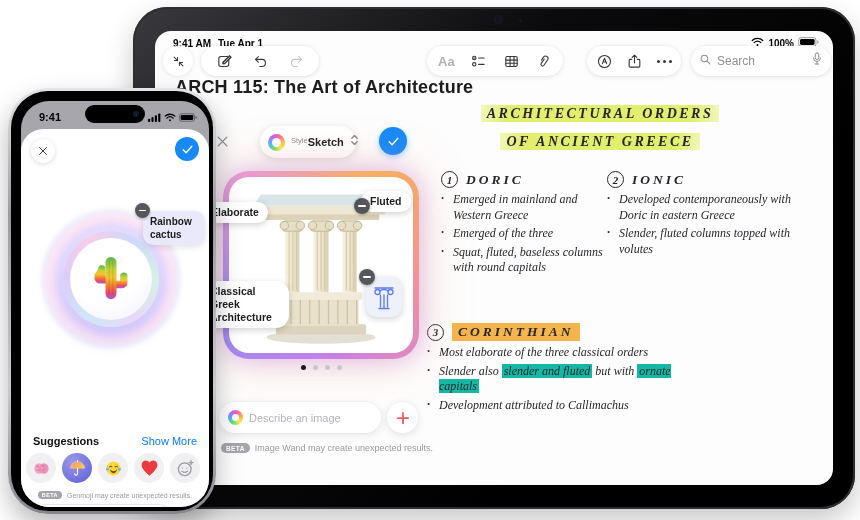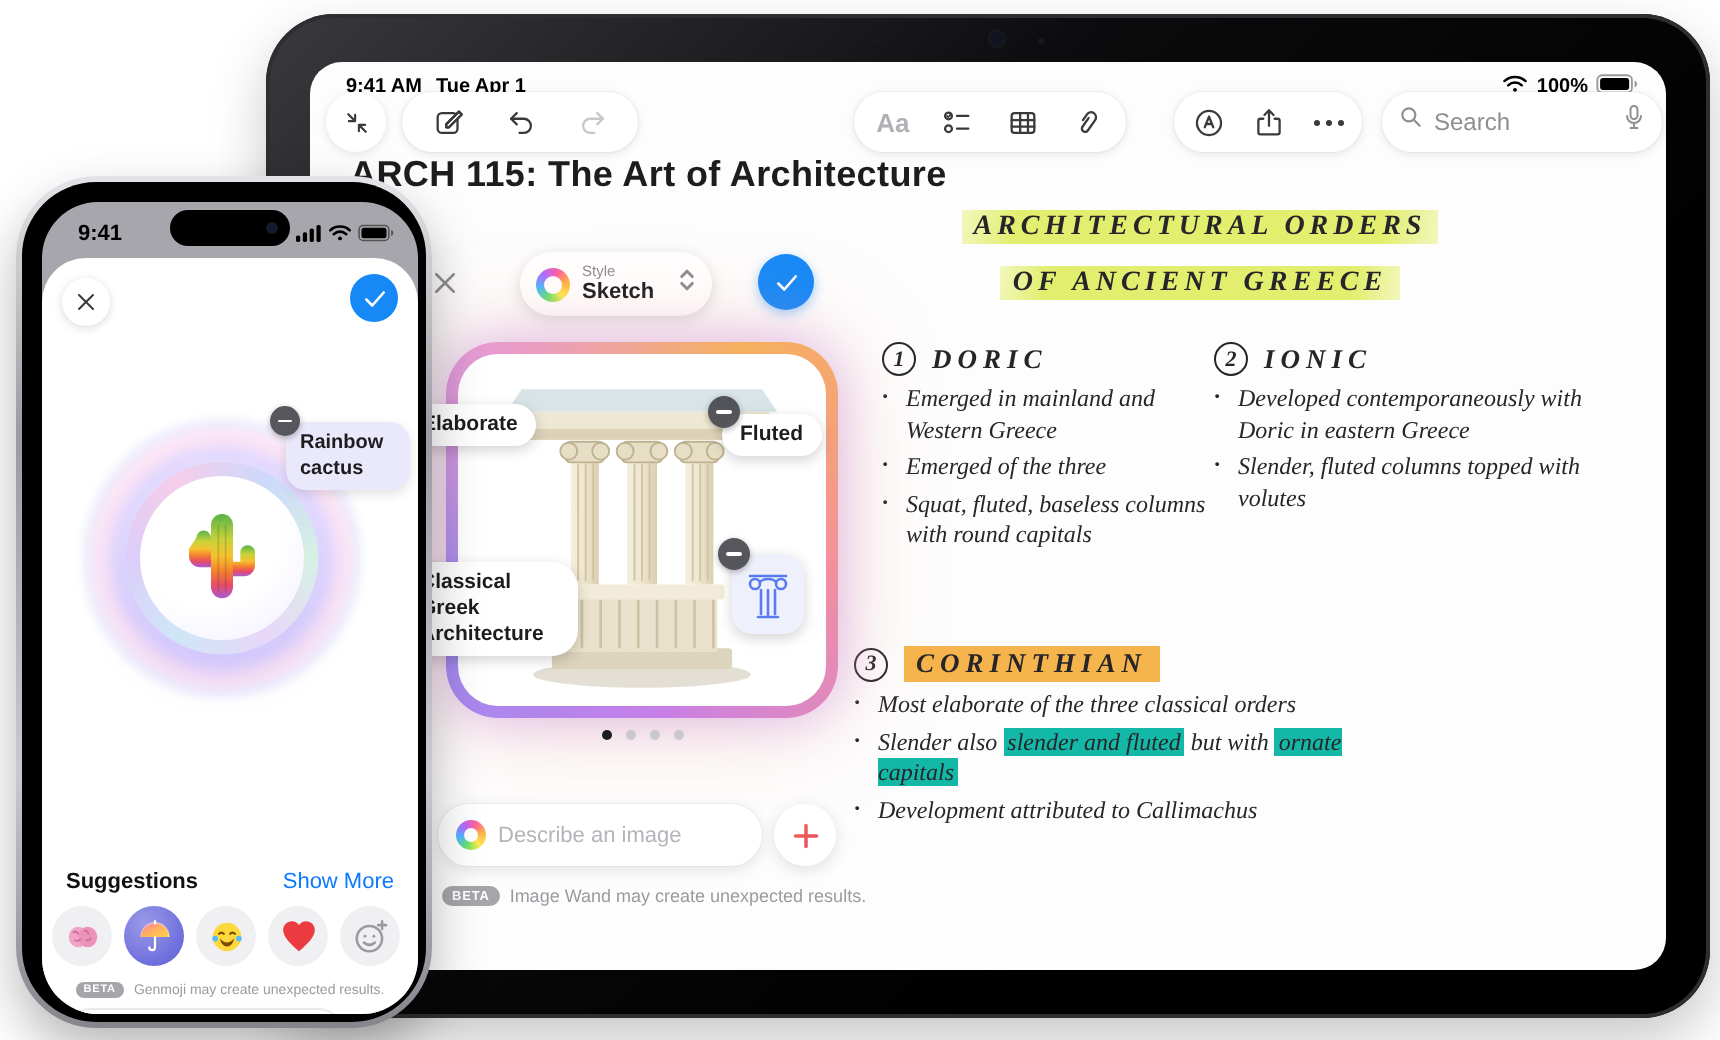--- a/index.html
+++ b/index.html
@@ -54,21 +54,21 @@
   .sec { position:absolute; }
 
   
   .iw-close { position:absolute; left:56px; top:99px; width:22px; height:22px; display:flex; align-items:center; justify-content:center; }
   .iw-close svg { width:15px; height:15px; stroke:#8e8e93; stroke-width:2; fill:none; stroke-linecap:round; }
   .style-pill { position:absolute; left:105px; top:95px; width:96px; height:32px; background:#fff; border-radius:16px;
     box-shadow:0 2px 8px rgba(0,0,0,.14); display:flex; align-items:center; padding:0 8px; gap:6px; }
   .swirl { width:17px; height:17px; border-radius:50%; position:relative; flex:none;
     background:conic-gradient(from 20deg,#ff5fa2,#ffb347,#ffe94d,#6be36b,#4db7ff,#b06bff,#ff5fa2); }
   .swirl::after { content:""; position:absolute; inset:4px; border-radius:50%; background:#fff; }
-  .style-txt { display:flex; flex-direction:column; line-height:1; flex:1; }
+  .style-txt { display:flex; line-height:1; flex:1; }
   .style-txt .lab { font-size:7.5px; color:#8e8e93; margin-bottom:2px; }
   .style-txt .val { font-size:11px; font-weight:bold; color:#1d1d1f; }
   .chev svg { width:9px; height:14px; stroke:#8e8e93; stroke-width:1.8; fill:none; stroke-linecap:round; stroke-linejoin:round; }
   .iw-check { position:absolute; left:224px; top:96px; width:28px; height:28px; border-radius:50%;
     background:#1789f7; display:flex; align-items:center; justify-content:center; box-shadow:0 2px 6px rgba(23,137,247,.4); }
   .iw-check svg, .ip-check svg { width:13px; height:13px; stroke:#fff; stroke-width:2.4; fill:none; stroke-linecap:round; stroke-linejoin:round; }
 
   .iw-card { position:absolute; left:68px; top:140px; width:196px; height:188px; border-radius:26px;
     border:6px solid transparent;
     background:linear-gradient(#fff,#fff) padding-box,
@@ -419,21 +419,21 @@
           <rect x="30" y="30" width="136" height="9" fill="#eee7d4"></rect>
           <rect x="36" y="39" width="124" height="6" fill="#ddd2b8"></rect>
         </svg>
       </div>
 
       <div class="tag" style="left:47px; top:171px">Elaborate</div>
 
       <div class="minusbtn" style="left:199px; top:167px">
           <i></i>
         </div>
-      <div class="tag" style="left:206px; top:176px">Fluted</div>
+      <div class="tag" style="left:206px; top:160px">Fluted</div>
 
       <div class="tag" style="left:46px; top:250px; width:88px">Classical Greek Architecture</div>
 
       <div class="minusbtn" style="left:204px; top:238px">
           <i></i>
         </div>
       <div class="thumb-tag">
         <svg width="26" height="30" viewBox="0 0 26 30" fill="none" stroke="#5b7cf0" stroke-width="1.3" stroke-linecap="round">
           <path d="M4 6 h18"></path>
             <circle cx="6.5" cy="10" r="2.5"></circle>

